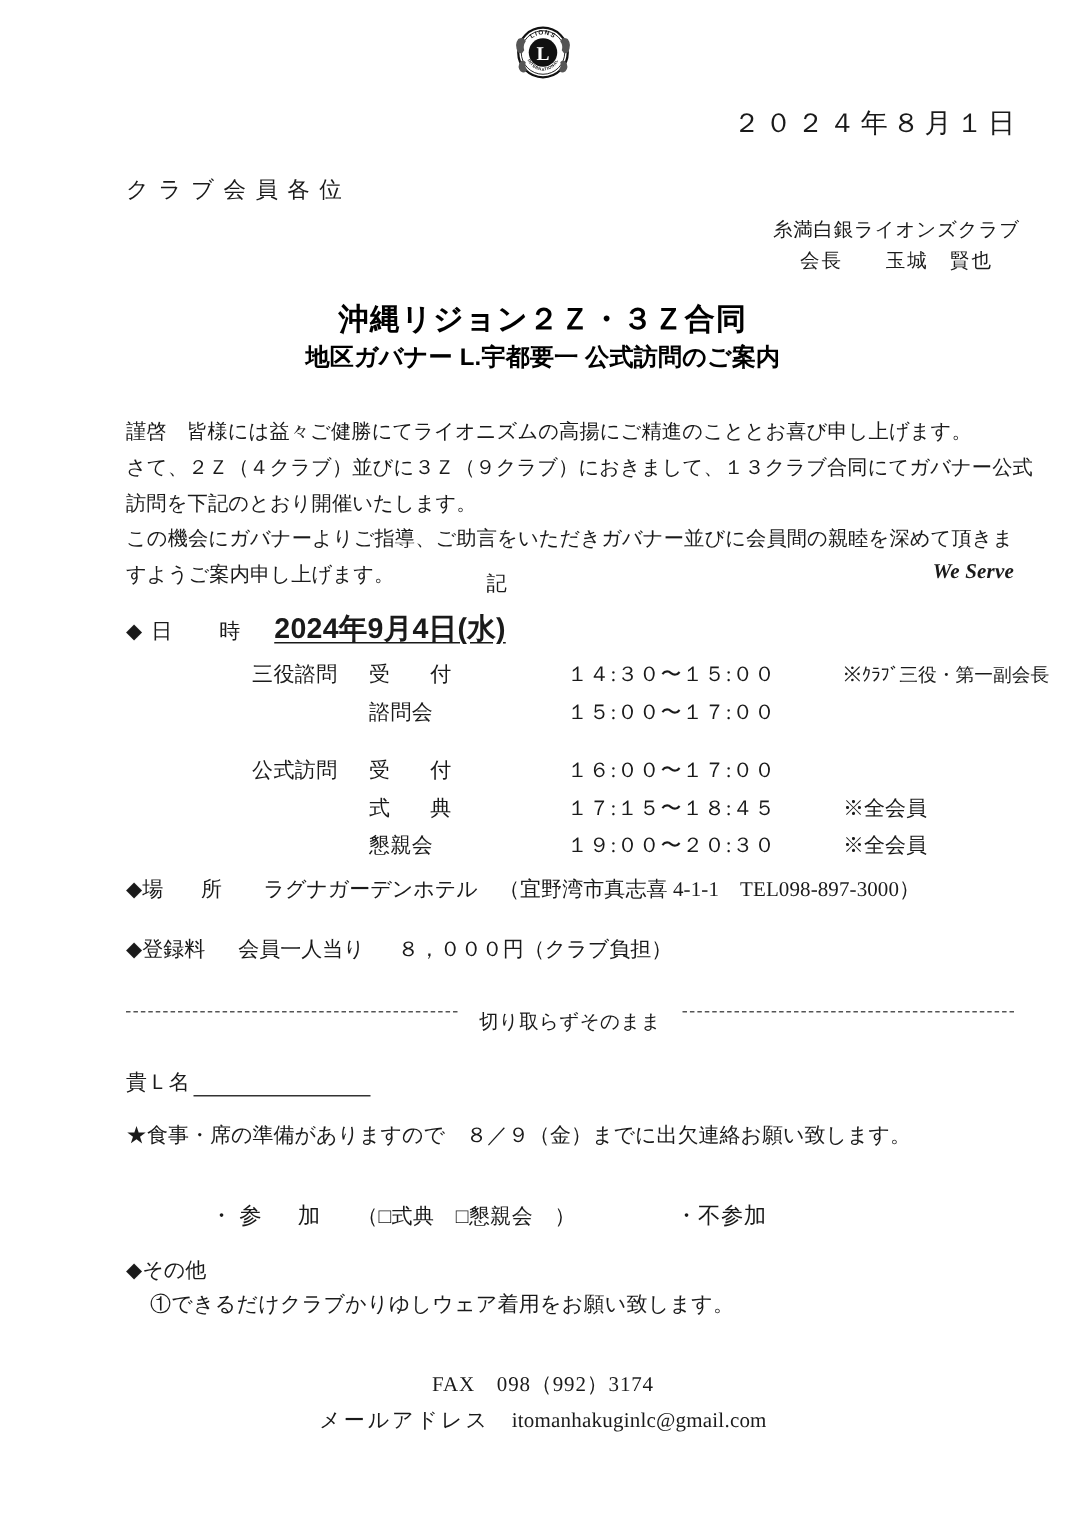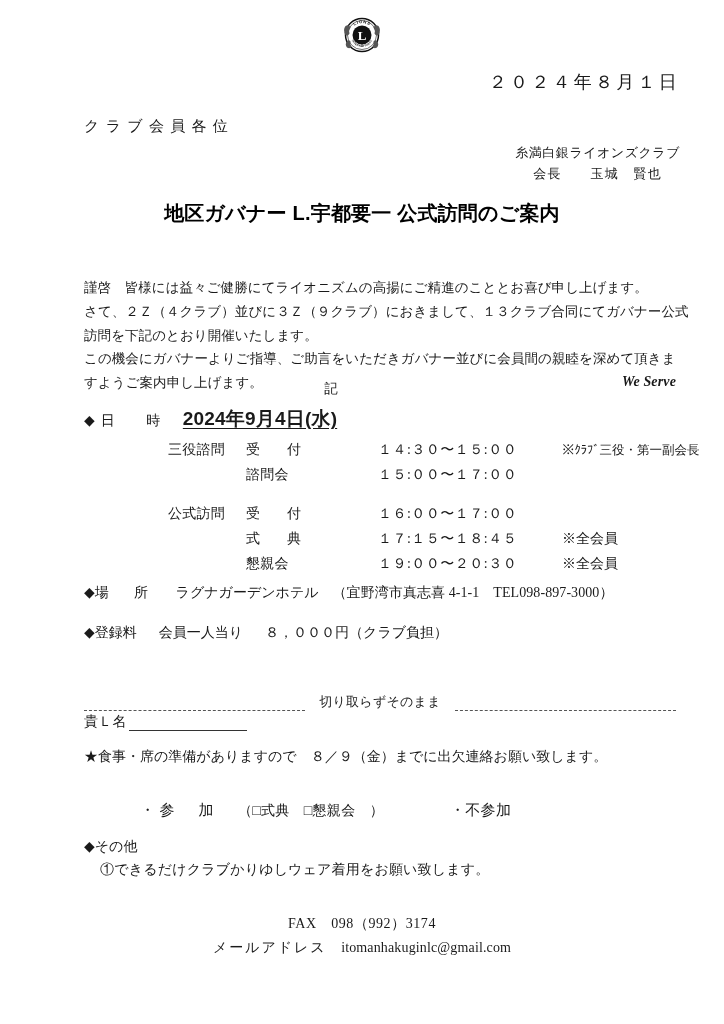--- a/index.html
+++ b/index.html
@@ -78,21 +78,21 @@
     font-weight: bold;
     color: #000;
   }
   .title-line1 {
     font-size: 20px;
     letter-spacing: 0.04em;
     line-height: 1.38;
     white-space: nowrap;
   }
   .title-line2 {
-    font-size: 20px;
+    font-size: 16px;
     letter-spacing: 0.01em;
     line-height: 1.38;
     white-space: nowrap;
   }
 
   
   .body-block {
     position: absolute;
     top: 276px;
     left: 84px;
@@ -206,25 +206,25 @@
     white-space: nowrap;
   }
   .lbl-spread { letter-spacing: 0.40em; font-family: Liberation Serif, serif; }
   .gap-lg { display: inline-block; width: 22px; }
   .gap-md { display: inline-block; width: 14px; }
   .tel-seg { letter-spacing: 0.005em; }
 
   
   .cutline {
     position: absolute;
-    top: 693px;
+    top: 672px;
     left: 84px;
     width: 592px;
     display: flex;
-    align-items: flex-end;
+    align-items: flex-start;
     font-size: 13px;
     white-space: nowrap;
   }
   .dashes {
     flex: 1 1 auto;
     border-top: 1px dashed #555;
     height: 0;
     margin-top: 2px;
   }
   .cut-text {
@@ -334,20 +334,21 @@
   <div class="doc-date">２０２４年８月１日</div>
 
   <div class="recipient">クラブ会員各位</div>
 
   <div class="sender">
     <span class="club">糸満白銀ライオンズクラブ</span>
     <span class="person">会長　　玉城　賢也</span>
   </div>
 
   <div class="title-block">
+    <div class="title-line1">沖縄リジョン２Ｚ・３Ｚ合同</div>
     <div class="title-line2">地区ガバナー L.宇都要一 公式訪問のご案内</div>
   </div>
 
   <div class="body-block">
     <p>
       <span class="body-line">謹啓　皆様には益々ご健勝にてライオニズムの高揚にご精進のこととお喜び申し上げます。</span>
       <span class="body-line">さて、２Ｚ（４クラブ）並びに３Ｚ（９クラブ）におきまして、１３クラブ合同にてガバナー公式</span>
       <span class="body-line">訪問を下記のとおり開催いたします。</span>
       <span class="body-line">この機会にガバナーよりご指導、ご助言をいただきガバナー並びに会員間の親睦を深めて頂きま</span>
       <span class="weserve-row">

